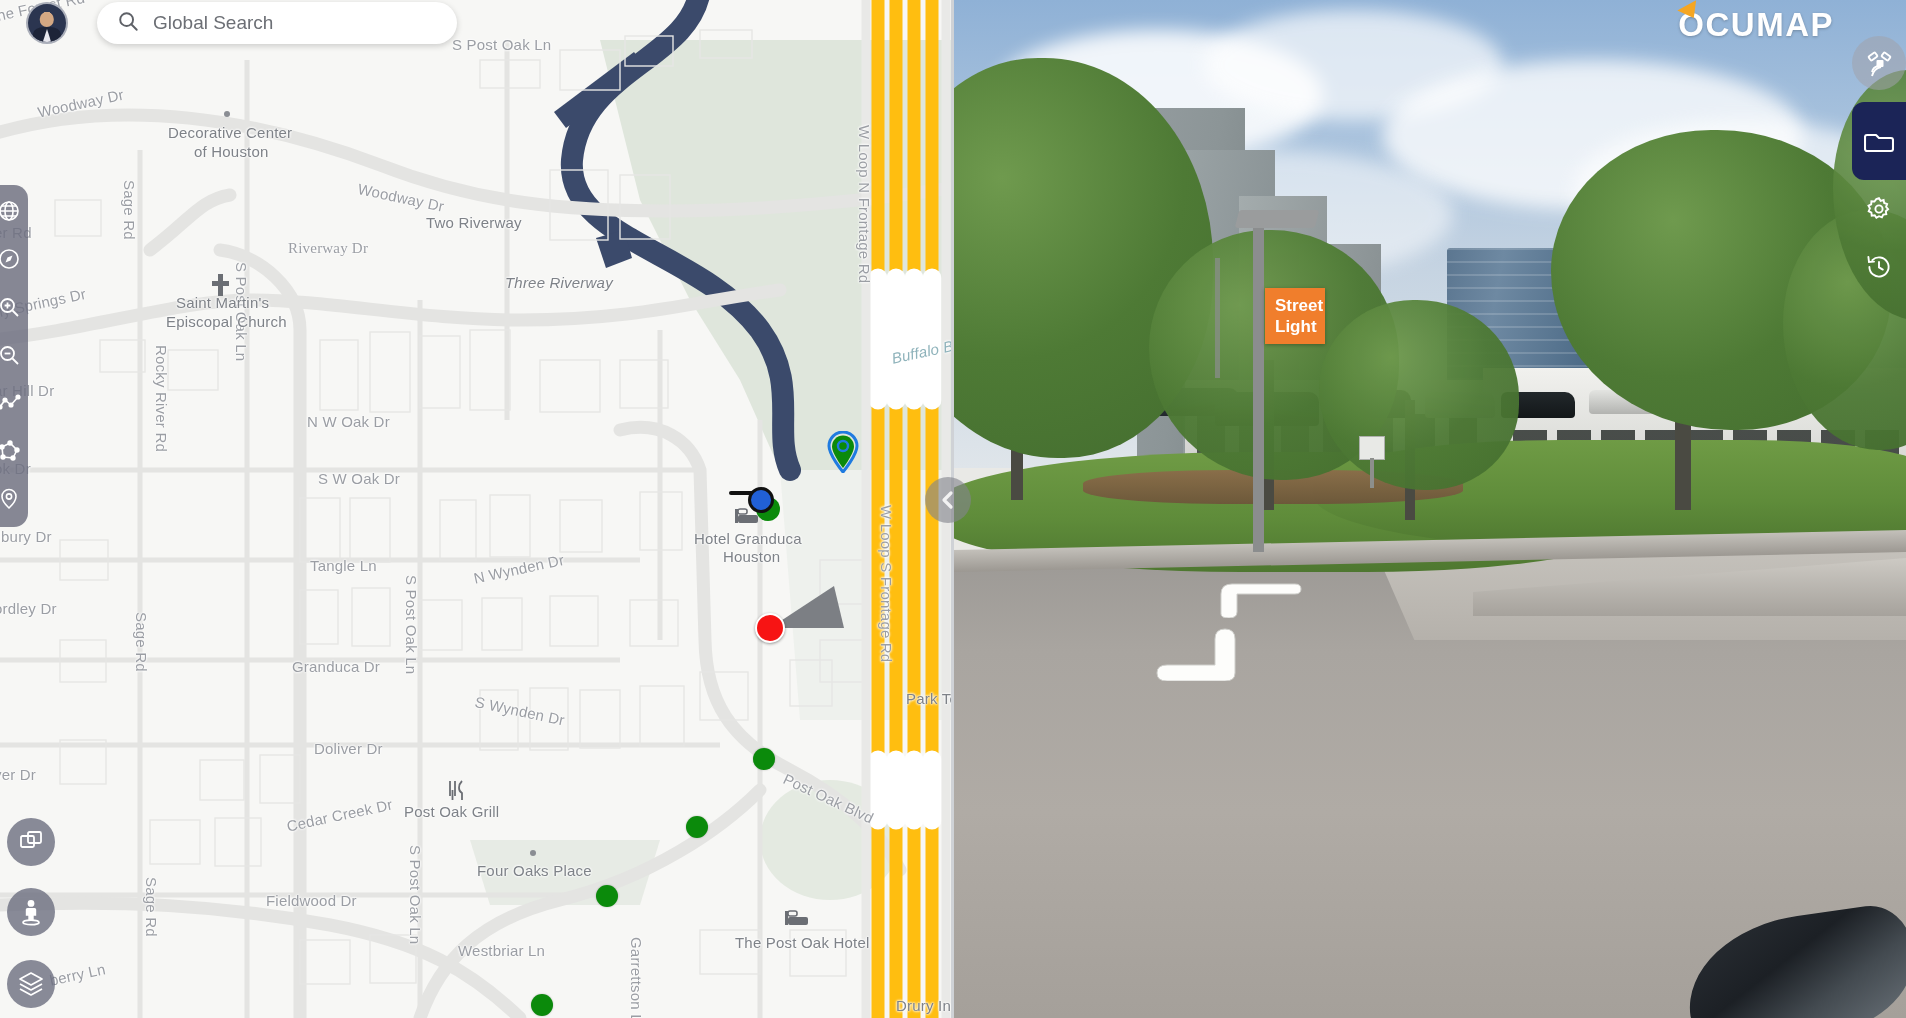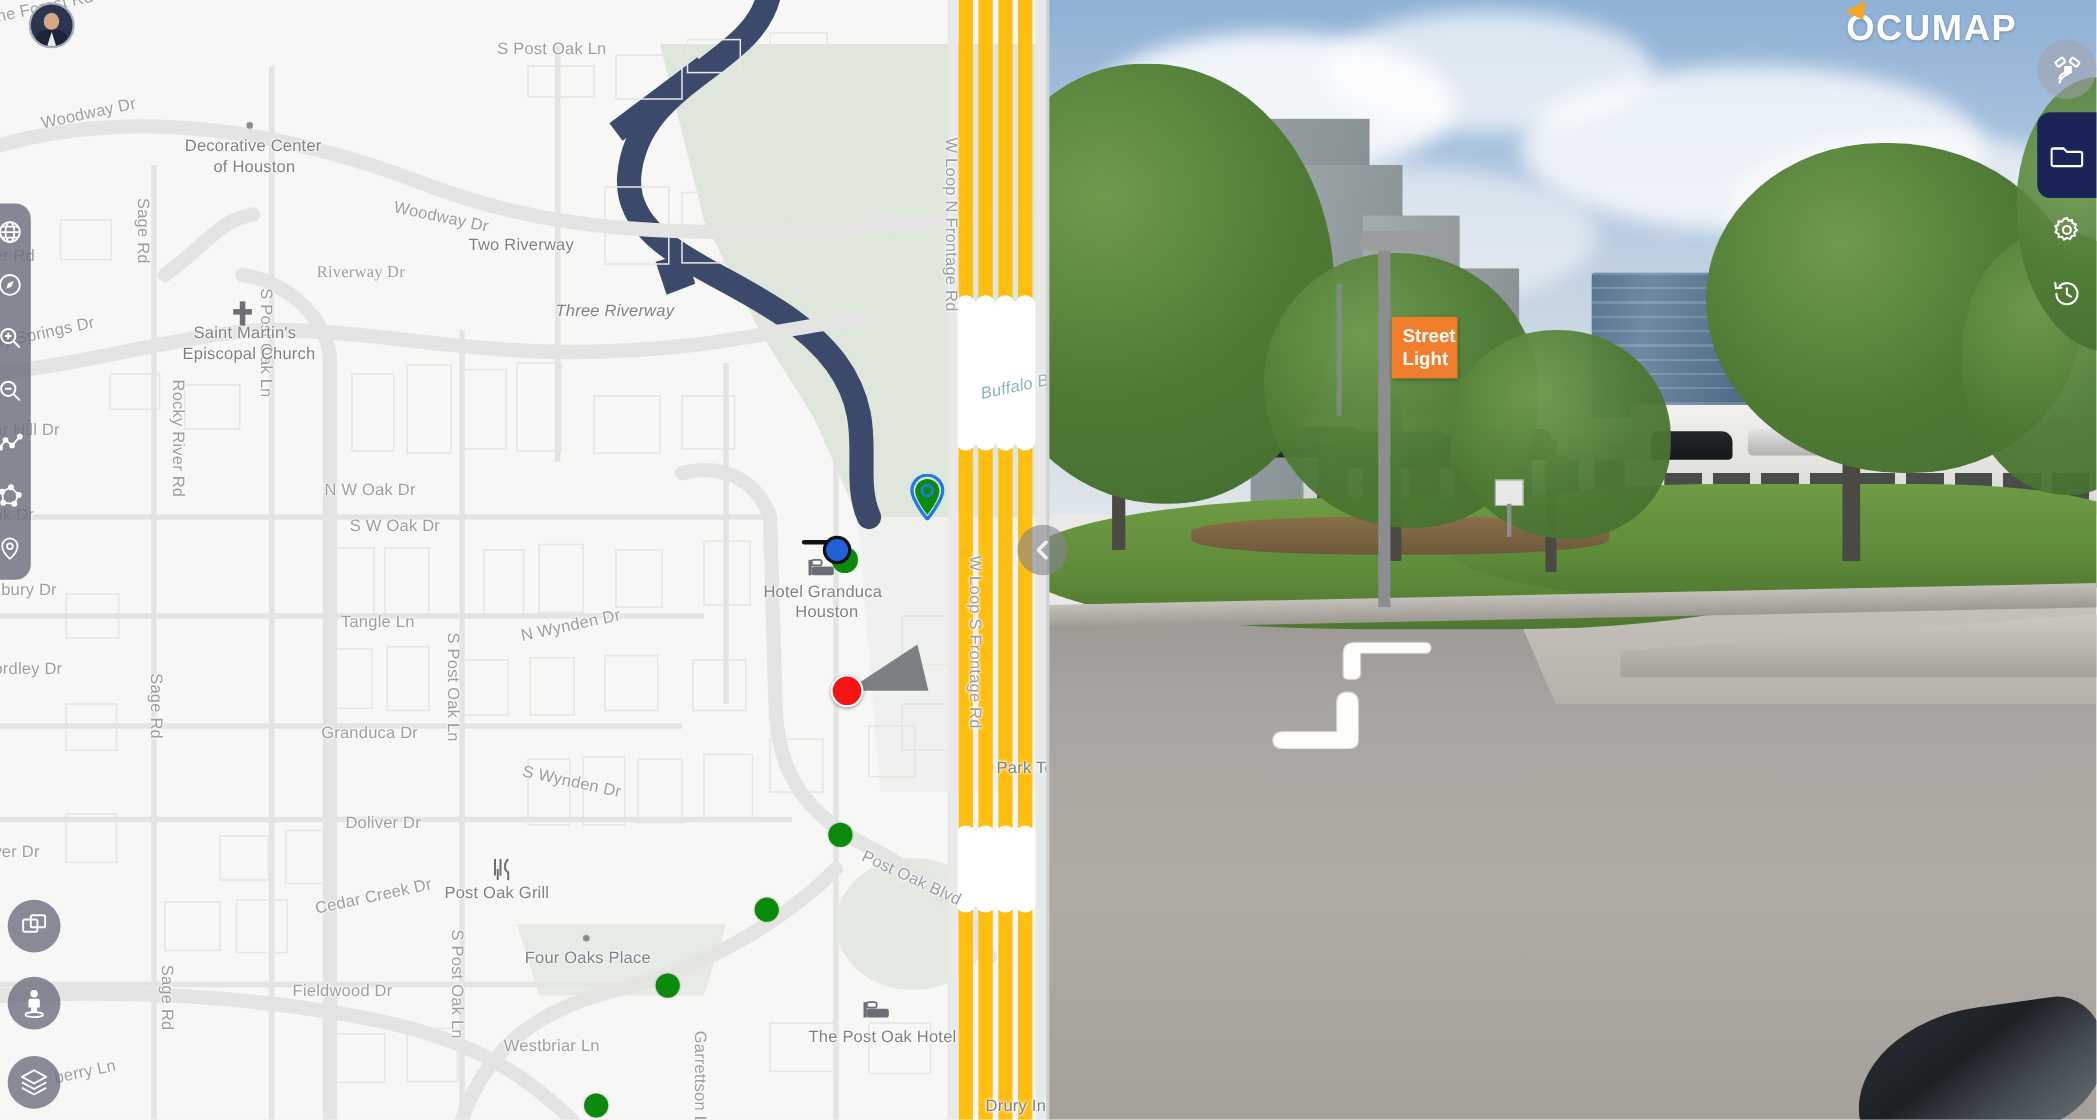--- a/index.html
+++ b/index.html
@@ -383,21 +383,21 @@
         <div class="map-label road rot12" style="left: 360px; top: 180px;">Woodway Dr</div>
         <div class="map-label road rot90" style="left: 138px; top: 180px;">Sage Rd</div>
         <div class="map-label road " style="left: -6px; top: 224px;">er Rd</div>
         <div class="map-label poi " style="left: 426px; top: 214px;">Two Riverway</div>
         <div class="map-label road " style="left: 288px; top: 240px; font-family: Liberation Serif, serif;">Riverway Dr</div>
         <div class="map-label poi " style="left: 505px; top: 274px; font-style: italic;">Three Riverway</div>
         <div class="map-label road rot90" style="left: 250px; top: 262px;">S Post Oak Ln</div>
         <div class="map-label poi " style="left: 176px; top: 294px;">Saint Martin's</div>
         <div class="map-label poi " style="left: 166px; top: 313px;">Episcopal Church</div>
         <div class="map-label road rotm12" style="left: -6px; top: 304px;">lly Springs Dr</div>
-        <div class="map-label road " style="left: 295px; top: 413px; margin-top: 24px;">N W Oak Dr</div>
+        <div class="map-label road " style="left: 307px; top: 413px;">N W Oak Dr</div>
         <div class="map-label road rot90" style="left: 170px; top: 345px;">Rocky River Rd</div>
         <div class="map-label road " style="left: -6px; top: 382px;">ar Hill Dr</div>
         <div class="map-label road " style="left: -6px; top: 460px;">ok Dr</div>
         <div class="map-label road " style="left: 318px; top: 470px;">S W Oak Dr</div>
         <div class="map-label road rot90" style="left: 150px; top: 612px;">Sage Rd</div>
         <div class="map-label road " style="left: -6px; top: 528px;">ilbury Dr</div>
         <div class="map-label road " style="left: 310px; top: 557px;">Tangle Ln</div>
         <div class="map-label road rotm12" style="left: 472px; top: 570px;">N Wynden Dr</div>
         <div class="map-label road " style="left: -6px; top: 600px;">ordley Dr</div>
         <div class="map-label road rot90" style="left: 420px; top: 575px;">S Post Oak Ln</div>
@@ -521,20 +521,29 @@
       <path d="M3 14 L14 20 L25 14"></path>
       <path d="M3 19 L14 25 L25 19"></path>
     </svg>
   </div>
 
   <div class="avatar">
     <div class="body"></div>
     <div class="face"></div>
     <div class="shirt"></div>
   </div>
+  <div class="searchbar">
+    <span>
+      <svg width="22" height="22" viewBox="0 0 24 24" fill="none" stroke="#5e6167" stroke-width="2.1">
+        <circle cx="10.5" cy="10.5" r="7"></circle>
+          <path d="M15.6 15.6 L21.5 21.5" stroke-linecap="round"></path>
+      </svg>
+    </span>
+    <input type="text" placeholder="Global Search" style="">
+  </div>
 
   <div class="sv-pane">
     <div class="sv-sky"></div>
     <div class="cloud" style="left:40px;  top:30px;  width:330px; height:130px;"></div>
     <div class="cloud" style="left:250px; top:10px;  width:300px; height:110px; opacity:.8"></div>
     <div class="cloud" style="left:430px; top:60px;  width:420px; height:150px; opacity:.9"></div>
     <div class="cloud" style="left:620px; top:120px; width:340px; height:140px; opacity:.75"></div>
     <div class="cloud" style="left:120px; top:150px; width:380px; height:130px; opacity:.6"></div>
 
     <div class="bldg" style="left:184px; top:108px; width:108px; height:360px;

